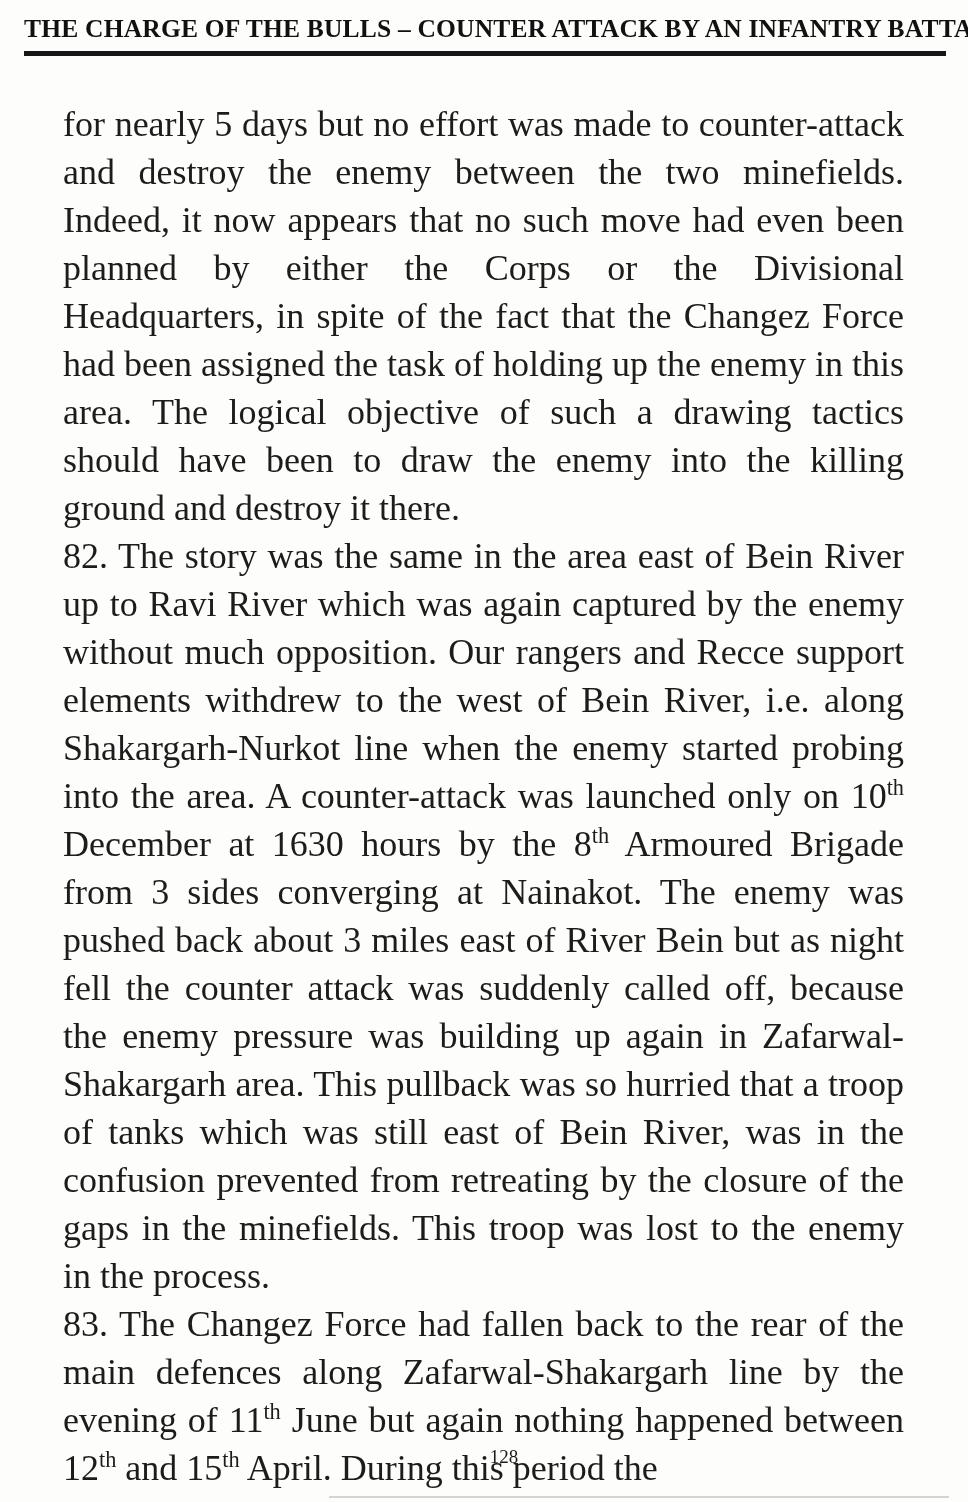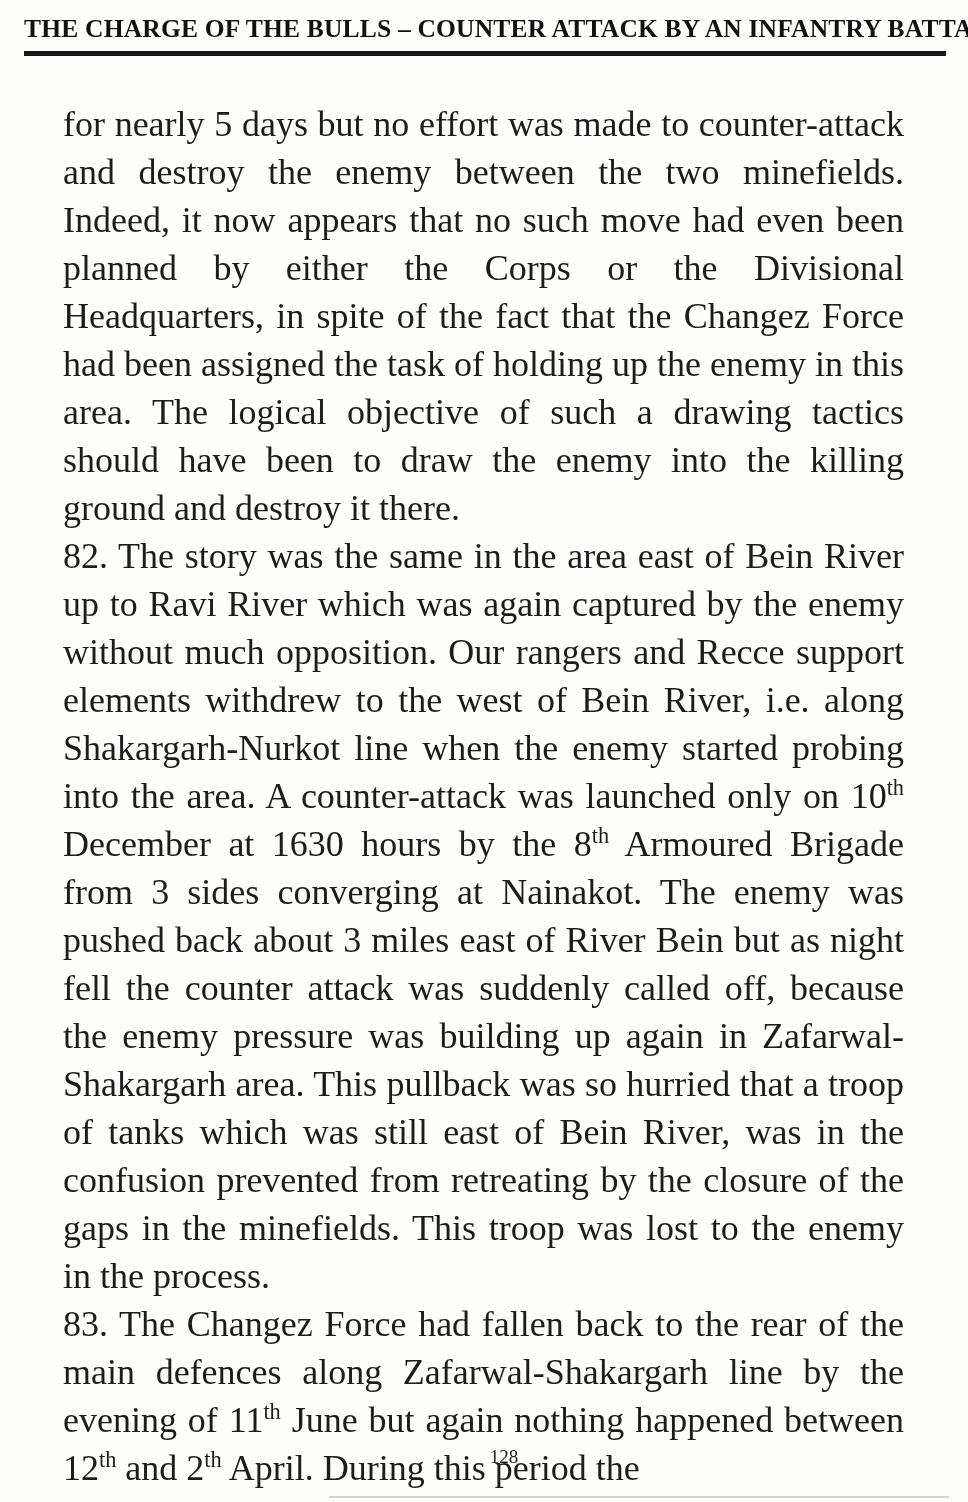--- a/index.html
+++ b/index.html
@@ -71,21 +71,21 @@
 
 <div class="page">
 
   <header class="running-head">
     <span>THE CHARGE OF THE BULLS – COUNTER ATTACK BY AN INFANTRY BATTALION</span>
   </header>
 
   <main class="body-text">
       <p><span>for nearly 5 days but no effort was made to counter-attack and destroy the enemy between the two minefields. Indeed, it now appears that no such move had even been planned by either the Corps or the Divisional Headquarters, in spite of the fact that the Changez Force had been assigned the task of holding up the enemy in this area. The logical objective of such a drawing tactics should have been to draw the enemy into the killing ground and destroy it there.</span></p>
       <p><span>82. The story was the same in the area east of Bein River up to Ravi River which was again captured by the enemy without much opposition. Our rangers and Recce support elements withdrew to the west of Bein River, i.e. along Shakargarh-Nurkot line when the enemy started probing into the area. A counter-attack was launched only on 10</span><sup>th</sup><span> December at 1630 hours by the 8</span><sup>th</sup><span> Armoured Brigade from 3 sides converging at Nainakot. The enemy was pushed back about 3 miles east of River Bein but as night fell the counter attack was suddenly called off, because the enemy pressure was building up again in Zafarwal-Shakargarh area. This pullback was so hurried that a troop of tanks which was still east of Bein River, was in the confusion prevented from retreating by the closure of the gaps in the minefields. This troop was lost to the enemy in the process.</span></p>
-      <p><span>83. The Changez Force had fallen back to the rear of the main defences along Zafarwal-Shakargarh line by the evening of 11</span><sup>th</sup><span> June but again nothing happened between 12</span><sup>th</sup><span> and 2</span><sup>th</sup><span> April. During this period the</span></p>
+      <p><span>83. The Changez Force had fallen back to the rear of the main defences along Zafarwal-Shakargarh line by the evening of 11</span><sup>th</sup><span> June but again nothing happened between 12</span><sup>th</sup><span> and 15</span><sup>th</sup><span> April. During this period the</span></p>
     </main>
 
   <footer class="folio">
     <span>128</span>
   </footer>
 
   <div class="edge-line"></div>
 
 </div>
 

